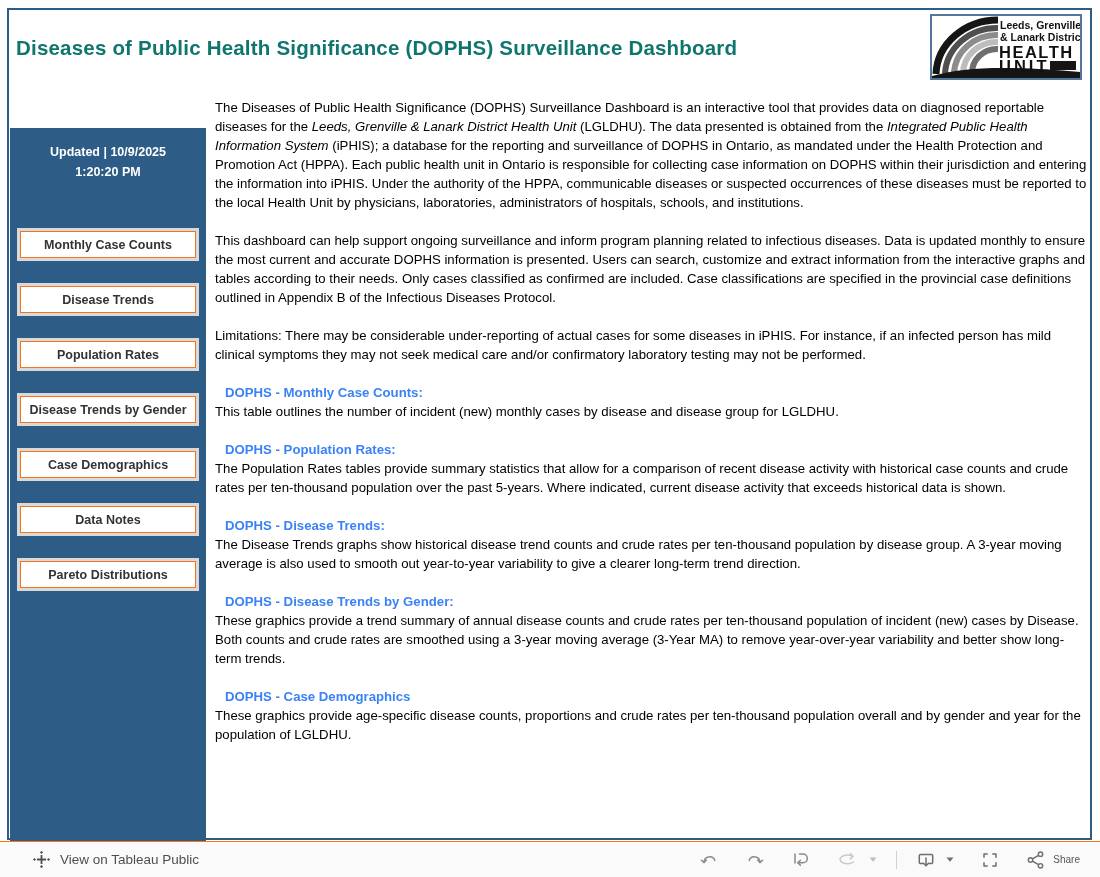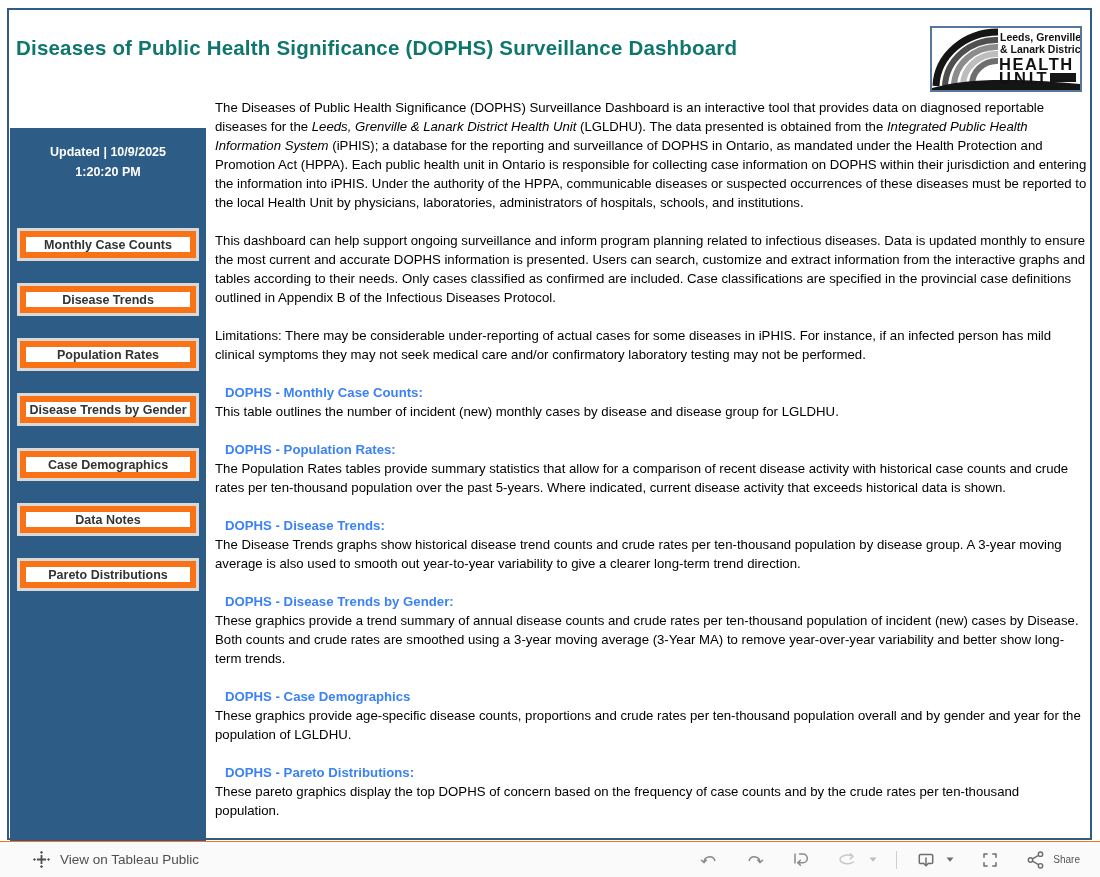--- a/index.html
+++ b/index.html
@@ -6,30 +6,30 @@
   html,body { width:1100px; height:877px; background:#fff; overflow:hidden;
     font-family:"Liberation Sans", sans-serif; }
   body { position:relative; }
 
   .dashboard { position:absolute; left:7px; top:8px; width:1085px; height:832px;
     border:2px solid #2d5c87; background:#fff; }
 
   .title { position:absolute; left:7px; top:26px; font-size:20.5px; font-weight:bold;
     color:#0f766e; letter-spacing:0.2px; white-space:nowrap; }
 
-  .logo-box { position:absolute; right:8px; top:16px; width:152px; height:66px;
+  .logo-box { position:absolute; right:8px; top:4px; width:152px; height:66px;
     border:2px solid #55779c; background:#fff; overflow:hidden; }
 
   .sidebar { position:absolute; left:1px; top:76px; width:196px; height:752px;
     background:#2d5c87;margin-top:42px; }
   .updated { color:#fff; font-weight:bold; font-size:12.5px; text-align:center;
     padding-top:14px; line-height:1.6; }
   .nav { position:absolute; top:103px; left:0; right:0; display:flex;
     flex-direction:column; align-items:center; gap:28px; }
-  .nav-btn { width:176px; height:27px; background:#fff; border:6px solid #f97316;
+  .nav-btn { width:176px; height:27px; background:#fff; border:1px solid #f97316;
     box-shadow:0 0 0 3px #d9d9d9; color:#333; font-weight:bold; font-size:12.5px;
     display:flex; align-items:center; justify-content:center; cursor:pointer;
     font-family:"Liberation Sans", sans-serif; }
 
   .content { position:absolute; left:206px; top:88px; width:872px; color:#000;
     font-size:13.2px; line-height:19px; }
   .content p { margin:0 0 19px 0; }
   .sec { margin-bottom:19px; }
   .sec-h { color:#3b82f6; font-weight:bold;padding-left:10px; }
 
@@ -101,24 +101,20 @@
       <div class="sec-h">DOPHS - Disease Trends:</div>
       <div class="sec-b">The Disease Trends graphs show historical disease trend counts and crude rates per ten-thousand population by disease group. A 3-year moving average is also used to smooth out year-to-year variability to give a clearer long-term trend direction.</div>
     </div>
     <div class="sec">
       <div class="sec-h">DOPHS - Disease Trends by Gender:</div>
       <div class="sec-b">These graphics provide a trend summary of annual disease counts and crude rates per ten-thousand population of incident (new) cases by Disease.  Both counts and crude rates are smoothed using a 3-year moving average (3-Year MA) to remove year-over-year variability and better show long-term trends.</div>
     </div>
     <div class="sec">
       <div class="sec-h">DOPHS - Case Demographics</div>
       <div class="sec-b">These graphics provide age-specific disease counts, proportions and crude rates per ten-thousand population overall and by gender and year for the population of LGLDHU.</div>
-    </div>
-    <div class="sec">
-      <div class="sec-h">DOPHS - Pareto Distributions:</div>
-      <div class="sec-b">These pareto graphics display the top DOPHS of concern based on the frequency of case counts and by the crude rates per ten-thousand population.</div>
     </div>
   </div>
 </div>
 
 <div class="toolbar">
   <div class="tb-left">
     <svg width="19" height="19" viewBox="0 0 20 20" stroke="#4f4f4f" stroke-width="1.3">
       <path d="M10 5.2 V14.8 M5.2 10 H14.8" stroke-width="1.9"></path>
       <path d="M10 1.2 V4 M8.6 2.6 H11.4"></path>
       <path d="M10 16 V18.8 M8.6 17.4 H11.4"></path>

